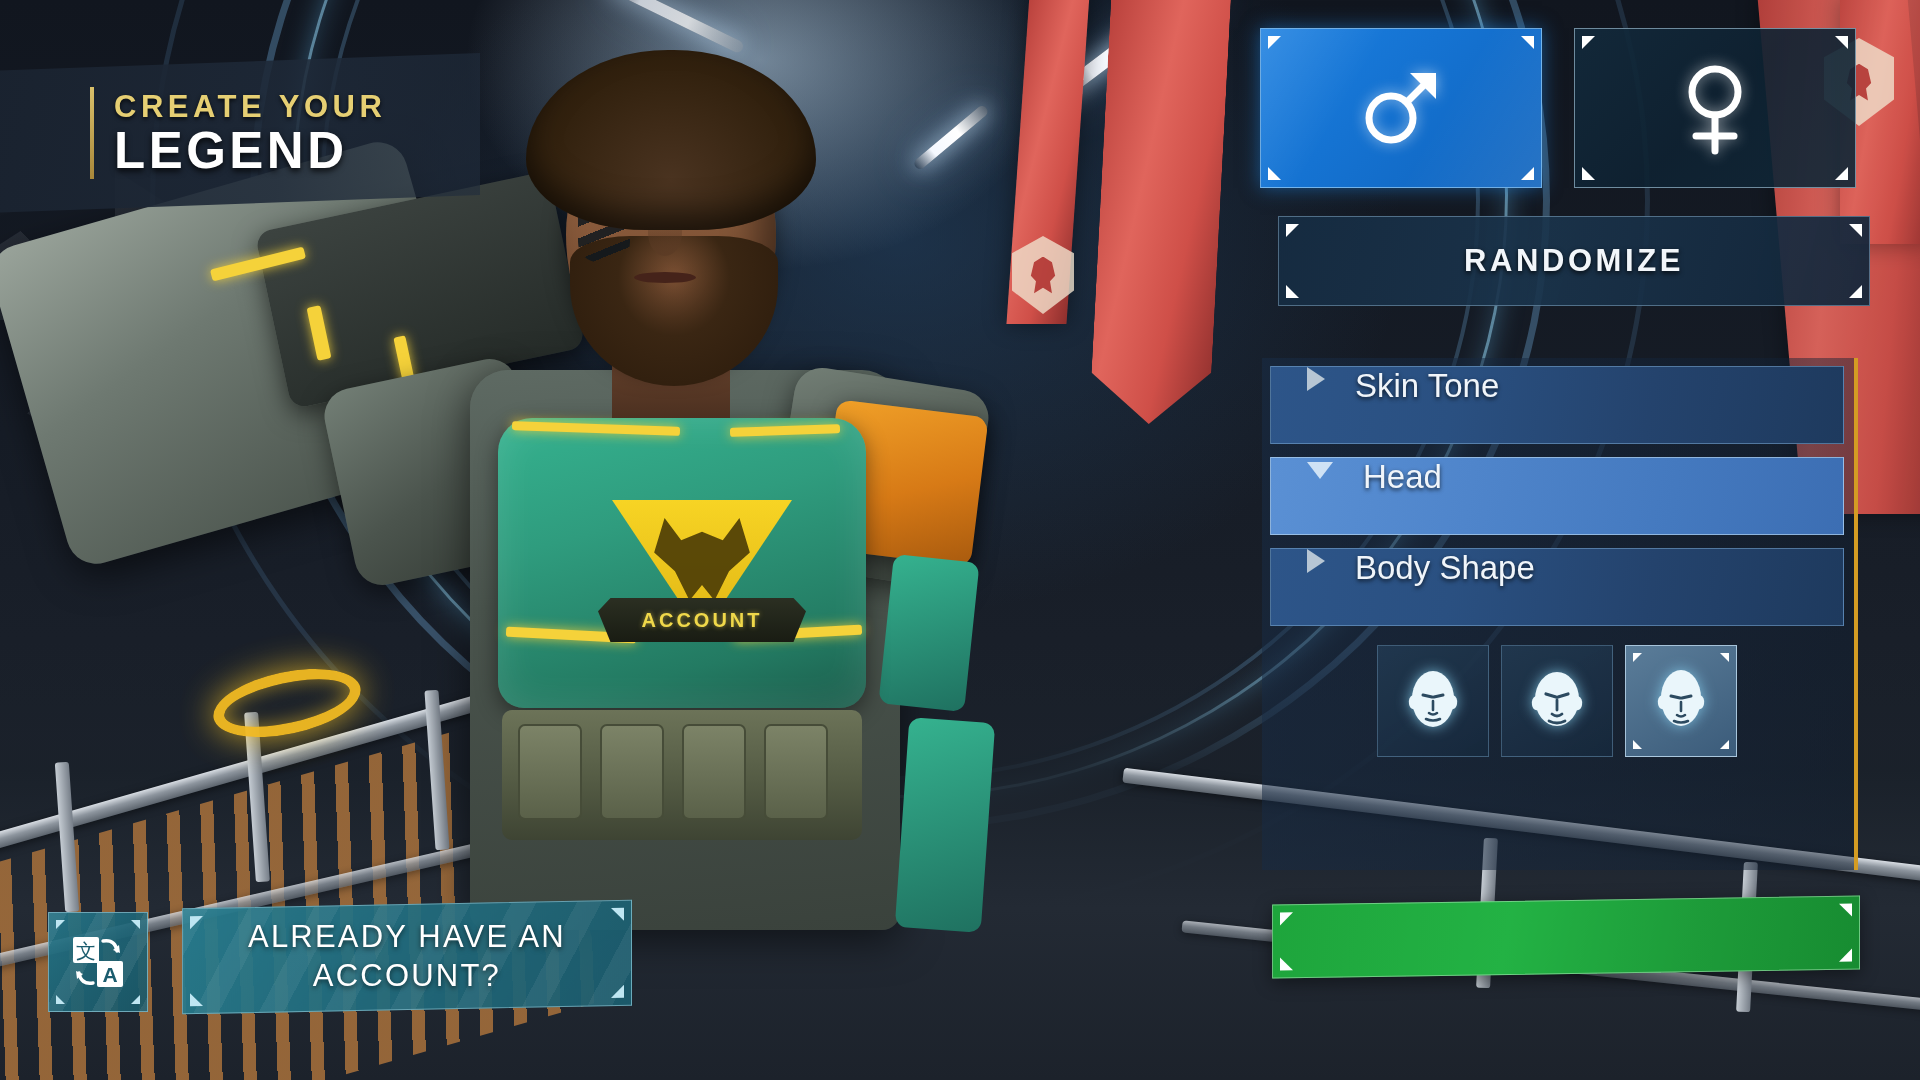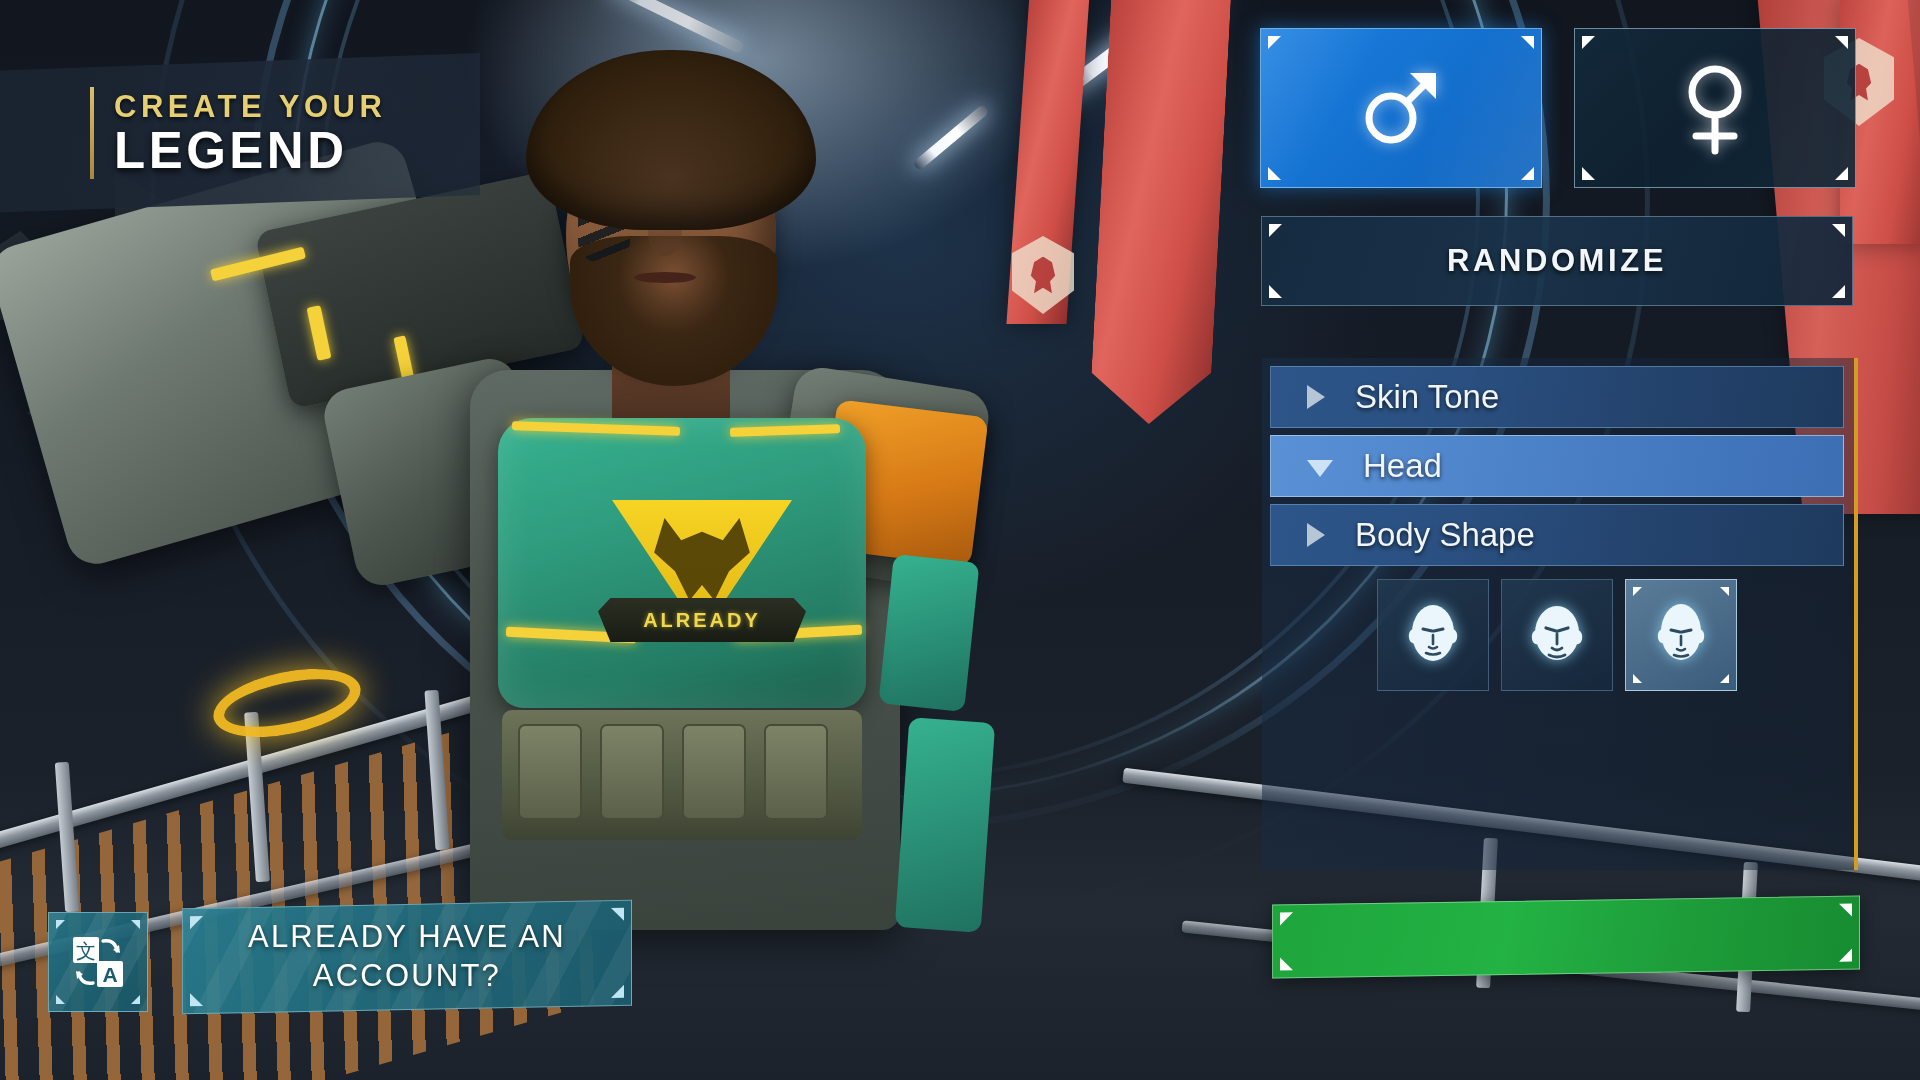--- a/index.html
+++ b/index.html
@@ -300,40 +300,40 @@
     content:""; position:absolute; inset:0;
     background: linear-gradient(120deg, rgba(255,255,255,.13) 0%, rgba(255,255,255,0) 34%,
                                 rgba(255,255,255,0) 62%, rgba(255,255,255,.10) 100%);
   }
   .gender-btn.unselected {
     background: linear-gradient(135deg, rgba(18,42,60,.90) 0%, rgba(14,34,50,.90) 50%, rgba(16,40,56,.90) 100%);
   }
   .gender-btn svg { position:relative; z-index:2; filter: drop-shadow(0 0 7px rgba(255,255,255,.55)); }
 
   .randomize-btn {
-    position:absolute; left:3px; top:188px; width:592px; height:90px;
+    position:absolute; left:20px; top:188px; width:592px; height:90px;
     display:flex; align-items:center; justify-content:center;
     background: linear-gradient(105deg, rgba(21,44,66,.93) 0%, rgba(26,52,76,.90) 45%, rgba(18,38,58,.93) 100%);
     border:1px solid rgba(150,190,220,.45);
   }
   .randomize-btn span {
     color:#f2f6fa; font-size:31px; letter-spacing:3.6px; font-weight:bold;
     text-shadow: 0 2px 5px rgba(0,0,0,.8);
     font-family:"Liberation Sans", sans-serif;
   }
 
   .options-panel {
     position:absolute; left:4px; top:330px; width:596px; height:512px;
     background: linear-gradient(100deg, rgba(24,44,70,.55) 0%, rgba(16,30,48,.45) 100%);
     border-right: 4px solid #d49c23;
     padding:8px 10px 8px 8px;
   }
   .opt-row {
-    position:relative; height:62px; margin-bottom:7px;
-    display:flex; align-items:center;
+    position:relative; height:78px; margin-bottom:13px;
+    display:flex; 
     background: linear-gradient(100deg,#2d5589 0%,#2a5081 32%,#24436d 66%,#1e3a5e 100%);
     border:1px solid rgba(130,175,215,.50);
   }
   .opt-row.active {
     background: linear-gradient(100deg,#5a90d4 0%,#4f85cb 35%,#4479bf 70%,#3c6eb3 100%);
     border-color: rgba(185,215,240,.65);
   }
   .opt-arrow { margin-left:36px; width:0; height:0; flex:none; }
   .opt-arrow.right {
     border-left:18px solid #b7c6d4; border-top:12px solid transparent; border-bottom:12px solid transparent;
@@ -467,21 +467,21 @@
     <div class="ch-chestplate"></div>
     <div class="yellowbar" style="left:182px; top:404px; width:168px; height:9px; transform:rotate(2deg);"></div>
     <div class="yellowbar" style="left:400px; top:406px; width:110px; height:9px; transform:rotate(-2deg);"></div>
     <div class="yellowbar" style="left:176px; top:610px; width:130px; height:10px; transform:rotate(3deg);"></div>
     <div class="yellowbar" style="left:404px; top:608px; width:128px; height:10px; transform:rotate(-3deg);"></div>
 
     <div class="emblem">
       <div class="tri"></div>
       <div class="wolf"></div>
       <div class="ribbon">
-        <span>ALREADY</span>
+        <span>ACCOUNT</span>
       </div>
     </div>
 
     <div class="ch-belt">
       <div class="ch-pouch" style="left:16px;"></div>
       <div class="ch-pouch" style="left:98px;"></div>
       <div class="ch-pouch" style="left:180px;"></div>
       <div class="ch-pouch" style="left:262px;"></div>
     </div>
 

